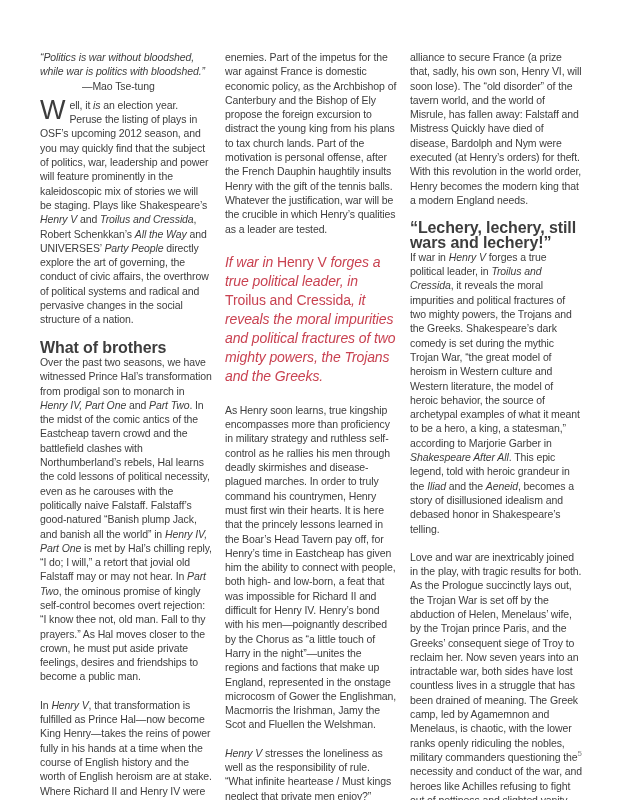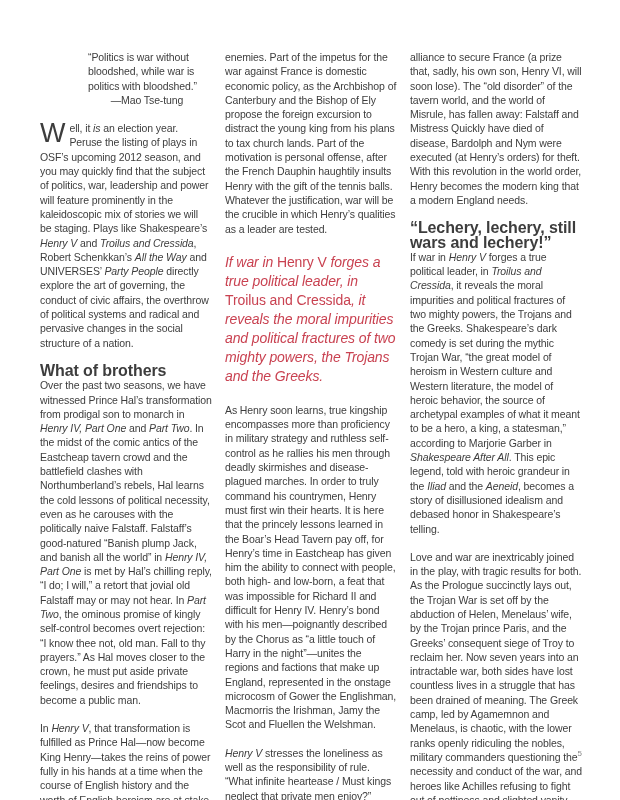--- a/index.html
+++ b/index.html
@@ -27,27 +27,26 @@
     width: 172px;
   }
   .body-text {
     font-size: 10.5px;
     line-height: 14.3px;
     margin: 0 0 14px 0;
     color: #3d3d3d;
     letter-spacing: -0.1px;
   }
   .epigraph {
+    font-style: italic;
     margin-bottom: 0;
-    margin-left: 48px;
   }
   .attribution {
-    margin: 0 0 14px 42px;
+    margin: 0 0 5px 42px;
     font-style: normal;
-    text-align: center;
   }
   .section-heading {
     font-size: 16px;
     line-height: 14.3px;
     font-weight: bold;
     margin: 0;
     letter-spacing: -0.1px;
   }
   .dropcap {
     float: left;

